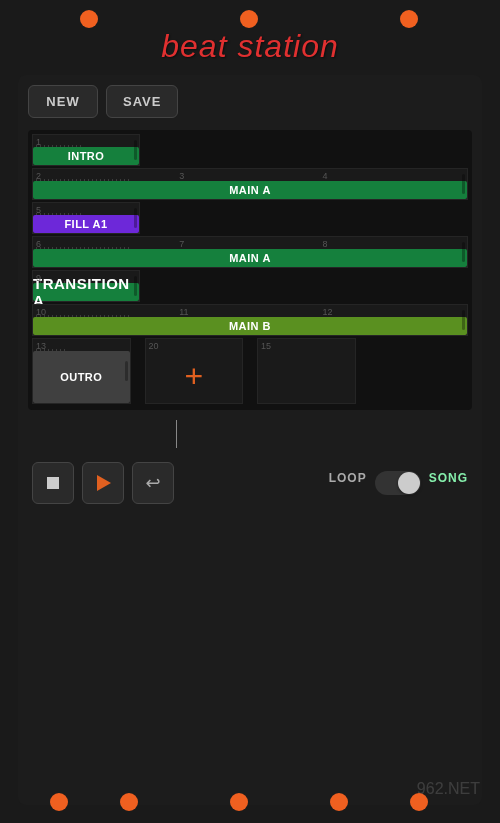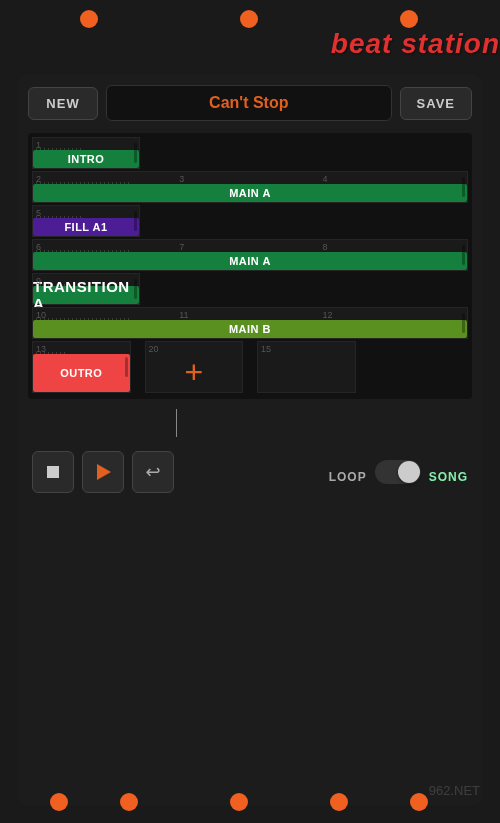--- a/index.html
+++ b/index.html
@@ -21,23 +21,23 @@
       position: absolute;
       z-index: 10;
     }
 
     
     .app-title {
       position: absolute;
       top: 28px;
       left: 0;
       right: 0;
-      text-align: right;
-      font-size: 28px;
-      font-weight: bold;
+      text-align: center;
+      font-size: 32px;
+      font-weight: normal;
       color: #e03030;
       font-style: italic;
       letter-spacing: 1px;
       text-shadow: 1px 1px 2px rgba(0,0,0,0.5);
     }
 
     
     .main-container {
       position: absolute;
       top: 75px;
@@ -82,29 +82,29 @@
       font-weight: bold;
       text-align: center;
       cursor: pointer;
     }
 
     .segment-orange {
       background: #15803d;
     }
 
     .segment-goldenrod {
-      background: #4c1d95;
+      background: #6d28d9;
     }
 
     .segment-green {
       background: #5a9020;
     }
 
     .segment-blue {
-      background: #ef4444;
+      background: #404040;
     }
 
     
     .grid-container {
       background: #111;
       border-radius: 4px;
       padding: 4px 4px;
       margin-bottom: 10px;
     }
 
@@ -115,21 +115,21 @@
       gap: 2px;
       margin-bottom: 2px;
       height: 66px;
     }
 
     .song-row-4col {
       display: grid;
       grid-template-columns: 1fr 1fr 1fr 1fr;
       gap: 14px;
       margin-bottom: 2px;
-      height: 52px;
+      height: 66px;
       border-radius: 11px;
     }
 
     .cell-wrapper {
       position: relative;
       border: 1px solid #252525;
       background: #1a1a1a;
     }
 
     .cell-label {
@@ -231,21 +231,21 @@
     }
 
     .stop-square {
       width: 12px;
       height: 12px;
       background: #ccc;
     }
 
     .loop-toggle {
       display: flex;
-      align-items: flex-end;
+      align-items: flex-start;
       gap: 8px;
       margin-left: auto;
     }
 
     .loop-label {
       color: #aaa;
       font-size: 12px;
       font-weight: bold;
       letter-spacing: 1px;
     }
@@ -291,42 +291,41 @@
       font-size: 28px;
       cursor: pointer;
     }
 
     
     .watermark {
       position: absolute;
       bottom: 25px;
       right: 20px;
       color: rgba(255,255,255,0.15);
-      font-size: 13px;
+      font-size: 16px;
     }
   </style>
 </head>
 <body>
 
 <div class="dot" style="top:10px; left:80px;"></div>
 <div class="dot" style="top:10px; left:240px;"></div>
 <div class="dot" style="top:10px; left:400px;"></div>
 <div class="dot" style="top:793px; left:50px;"></div>
 <div class="dot" style="top:793px; left:120px;"></div>
 <div class="dot" style="top:793px; left:230px;"></div>
 <div class="dot" style="top:793px; left:330px;"></div>
 <div class="dot" style="top:793px; left:410px;"></div>
 
 <div class="app-title">beat station</div>
 
 <div class="main-container">
 
   <div class="toolbar">
     <div class="btn-new">NEW</div>
-    <div class="btn-title">Can't Stop</div>
     <div class="btn-save">SAVE</div>
   </div>
 
   <div class="grid-container">
 
     <div class="song-row" style="margin-bottom:2px;">
 
       <div class="cell-wrapper" style="position:relative;">
         <span class="cell-label">1</span>
         <div class="ticks-bar">

